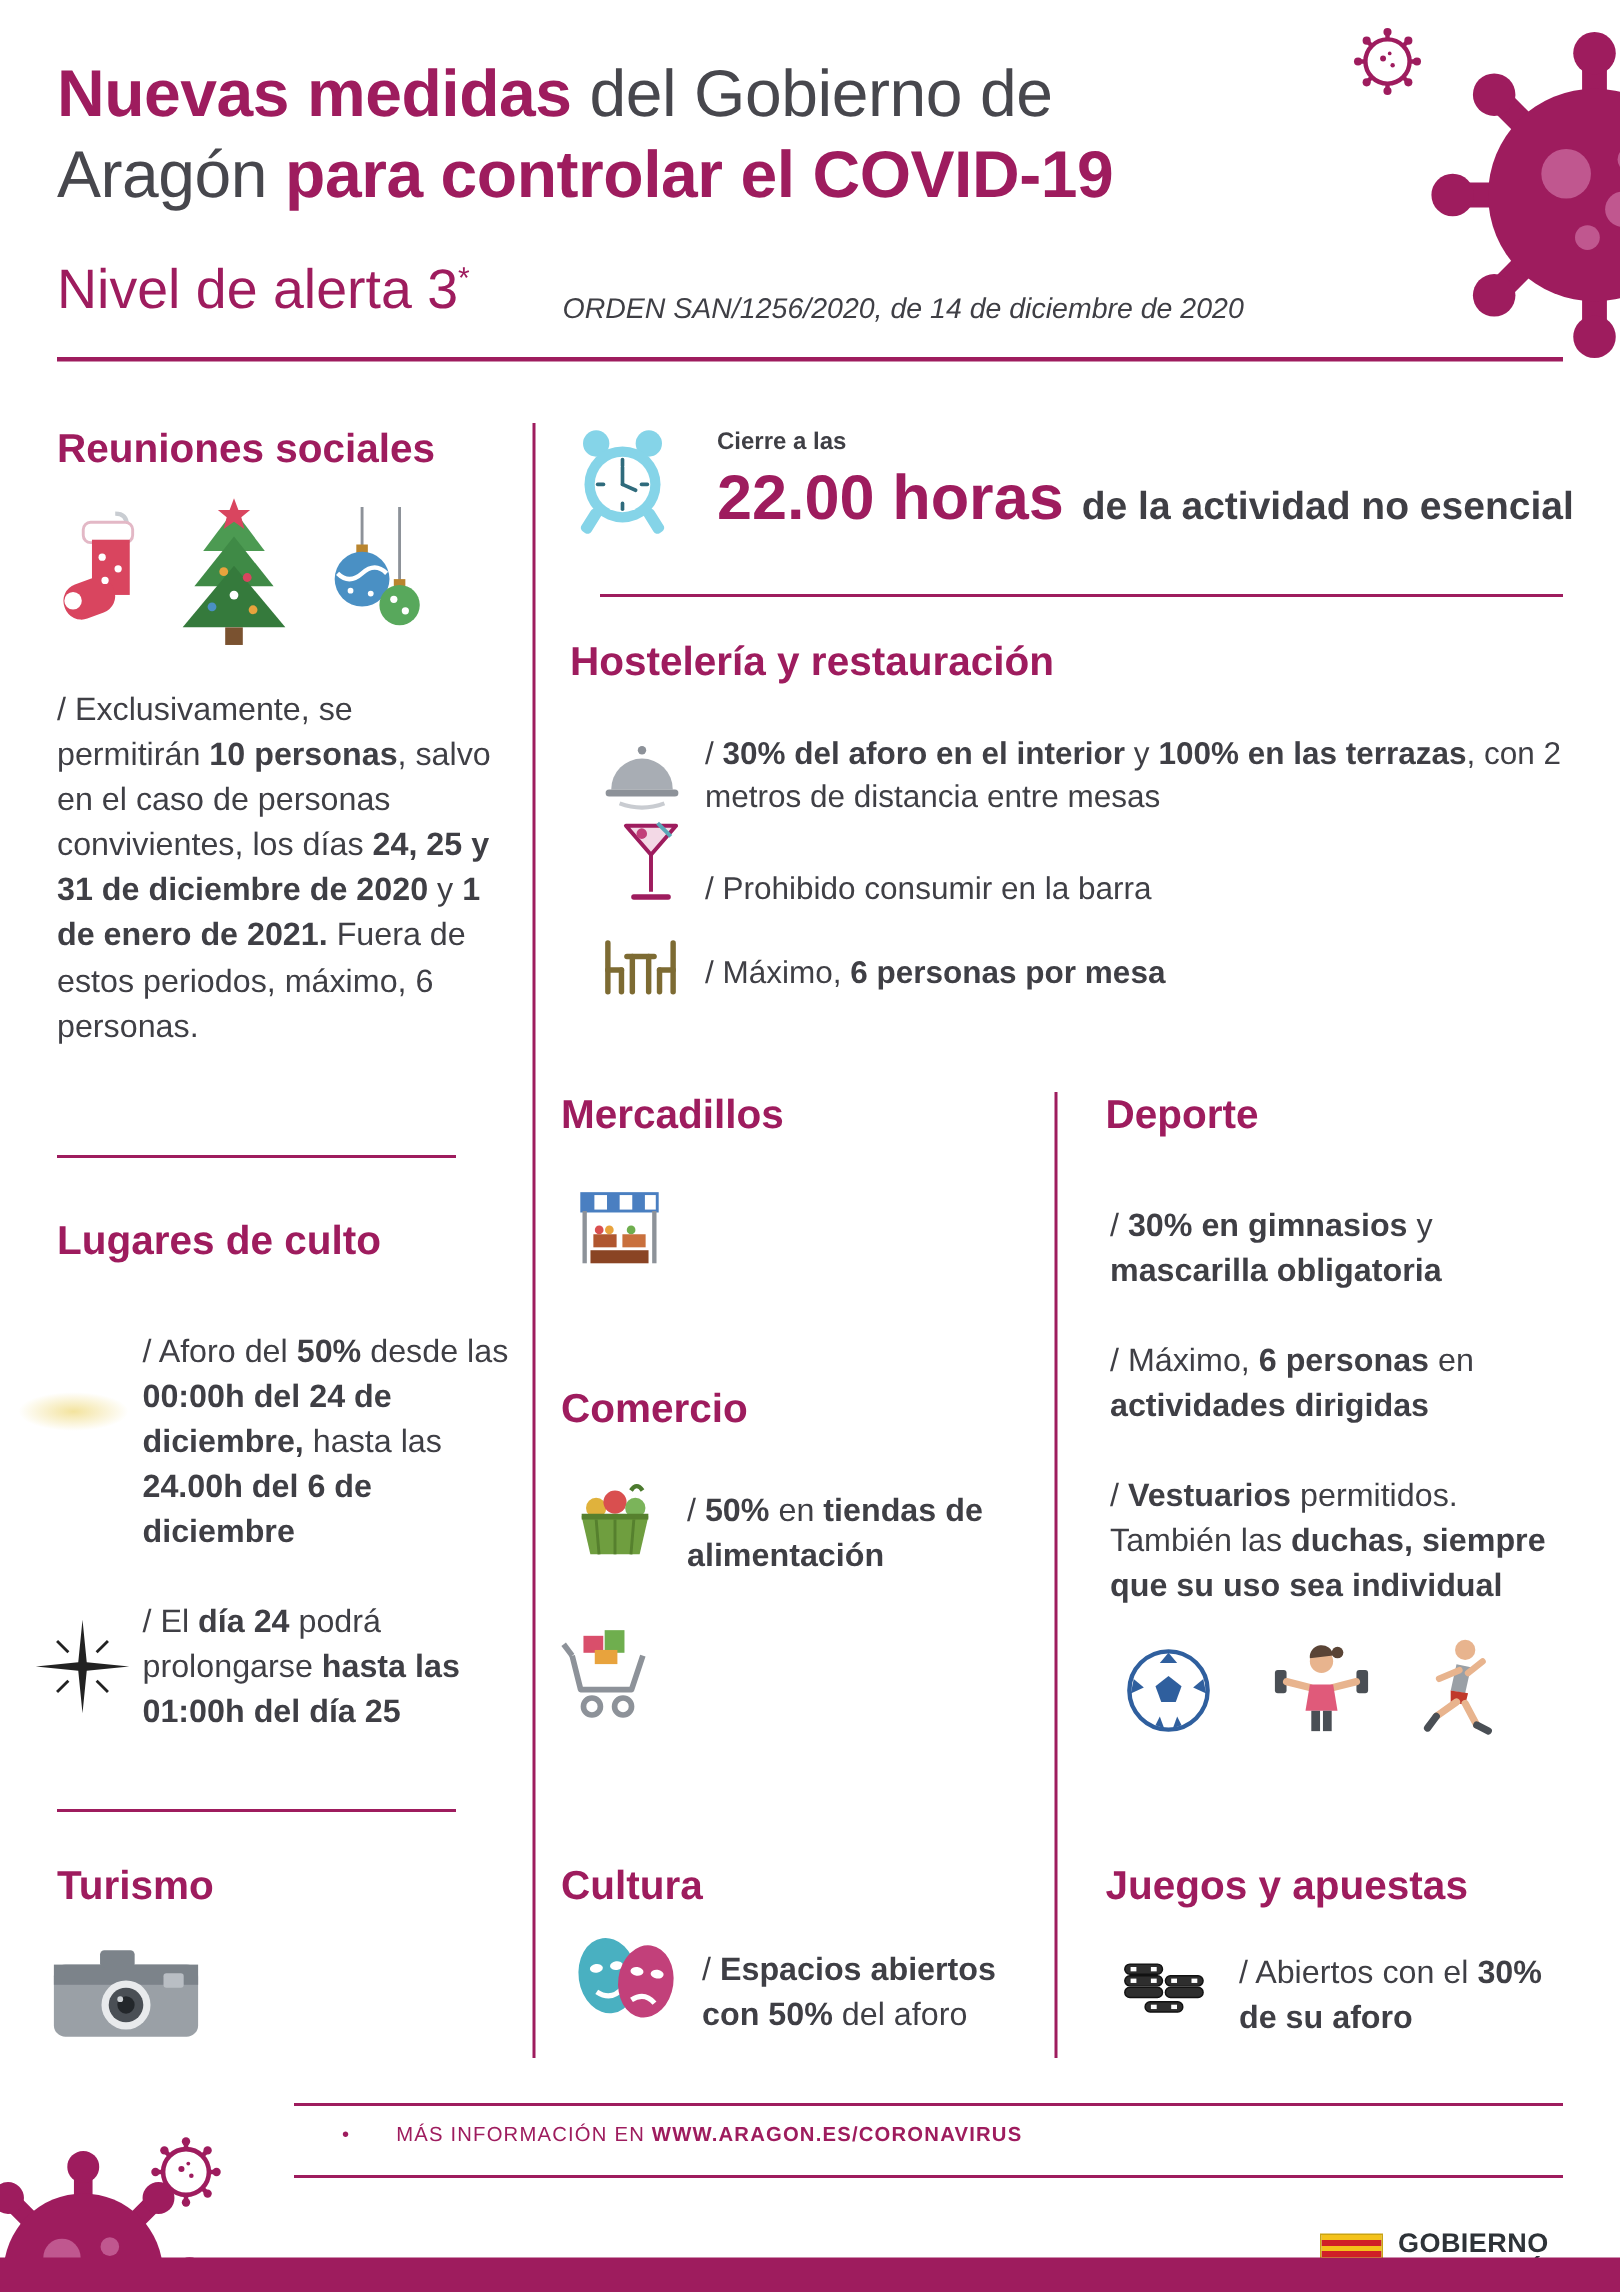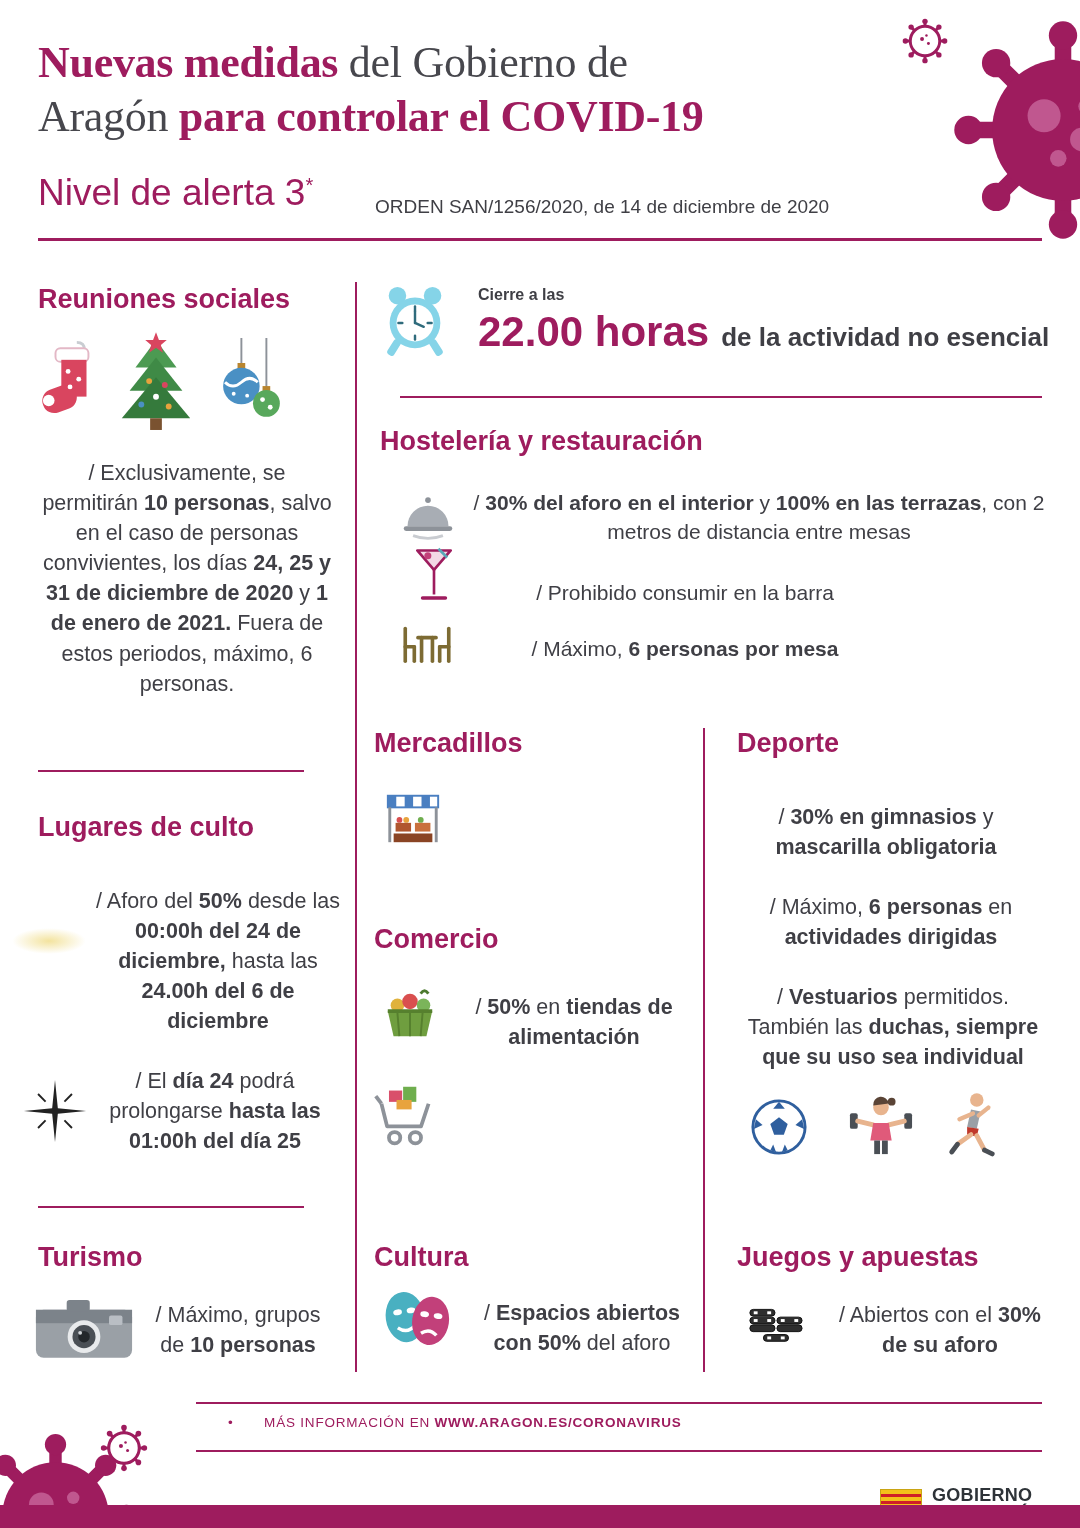--- a/index.html
+++ b/index.html
@@ -2,26 +2,26 @@
 <html style="--accent: #9e1c5e;"><head>
 <meta charset="utf-8">
 <style>
   :root { --accent:#9e1c5e; --text:#3f3f45; --title-gray:#47474d; }
   * { margin:0; padding:0; box-sizing:border-box; }
   body { background:#ffffff; font-family:"Liberation Sans","DejaVu Sans",sans-serif; }
   .page { position:relative; width:1080px; height:1528px; background:#fff; overflow:hidden; color:var(--text); }
   .abs { position:absolute; }
   .b { font-weight:700; }
   .a { color:var(--accent); }
-  .title { font-size:44px; line-height:1.22; color:var(--title-gray); letter-spacing:-0.3px;font-family:Liberation Serif, serif; }
+  .title { font-size:44px; line-height:1.22; color:var(--title-gray); letter-spacing:-0.3px; }
   .alert { font-size:37px; color:var(--accent); }
   .alert sup { font-size:20px; vertical-align:super; }
-  .order { font-size:19px; color:var(--text); }
+  .order { font-size:19px; font-style:italic; color:var(--text); }
   .h2 { font-size:27px; font-weight:700; color:var(--accent); }
-  .txt { font-size:21.5px; line-height:1.4; color:var(--text);text-align:center; }
+  .txt { font-size:21.5px; line-height:1.4; color:var(--text); }
   .rule { background:var(--accent); }
   .cierre-intro { font-size:16px; font-weight:700; color:var(--text); }
   .cierre-time { font-size:42px; font-weight:700; color:var(--accent); }
   .cierre-detail { font-size:26px; font-weight:700; color:var(--text); margin-left:12px; }
   .footer-info { font-size:13.5px; letter-spacing:0.8px; color:var(--accent); }
   .footer-info .url { font-weight:700; }
   .logo-text { font-size:18px; font-weight:700; color:#2e3338; line-height:1.08; letter-spacing:0.3px; }
   .flag { width:42px; height:32px; background:repeating-linear-gradient(180deg,#f4c21a 0 3.6px,#d02027 3.6px 7.2px); border:1px solid #c9a414; }
   .candle-glow { width:74px; height:26px; background:radial-gradient(ellipse at center,#f3e39e 0%,rgba(255,255,255,0) 70%); }
   .bottom-bar { background:var(--accent); }
@@ -170,21 +170,20 @@
   <svg class="abs" style="left:34px;top:1292px;width:100px;height:72px" viewBox="0 0 104 74">
     <rect x="2" y="18" width="100" height="50" rx="8" fill="#9aa0a6"></rect>
     <rect x="2" y="18" width="100" height="14" fill="#7c838a"></rect>
     <rect x="34" y="8" width="24" height="12" rx="3" fill="#7c838a"></rect>
     <circle cx="52" cy="46" r="17" fill="#e8eaec"></circle>
     <circle cx="52" cy="46" r="12" fill="#4a4f55"></circle>
     <circle cx="52" cy="46" r="6" fill="#23272b"></circle>
     <circle cx="48" cy="42" r="2" fill="#cfd3d7"></circle>
     <rect x="78" y="24" width="14" height="10" rx="2" fill="#b9bec4"></rect>
   </svg>
-  <div class="abs txt" style="left:142px;top:1300px;width:192px"><span>/ Máximo, grupos de </span><span class="b">10 personas</span></div>
 
   <div class="abs rule" style="left:355px;top:282px;width:2px;height:1090px"></div>
 
   <svg class="abs" style="left:376px;top:280px;width:78px;height:82px" viewBox="0 0 80 84">
     <circle cx="22" cy="16" r="9" fill="#85d4e8"></circle>
     <circle cx="58" cy="16" r="9" fill="#85d4e8"></circle>
     <rect x="14" y="60" width="8" height="18" rx="3" transform="rotate(32 18 70)" fill="#85d4e8"></rect>
     <rect x="58" y="60" width="8" height="18" rx="3" transform="rotate(-32 62 70)" fill="#85d4e8"></rect>
     <circle cx="40" cy="44" r="26" fill="#85d4e8"></circle>
     <circle cx="40" cy="44" r="19" fill="#fff"></circle>

